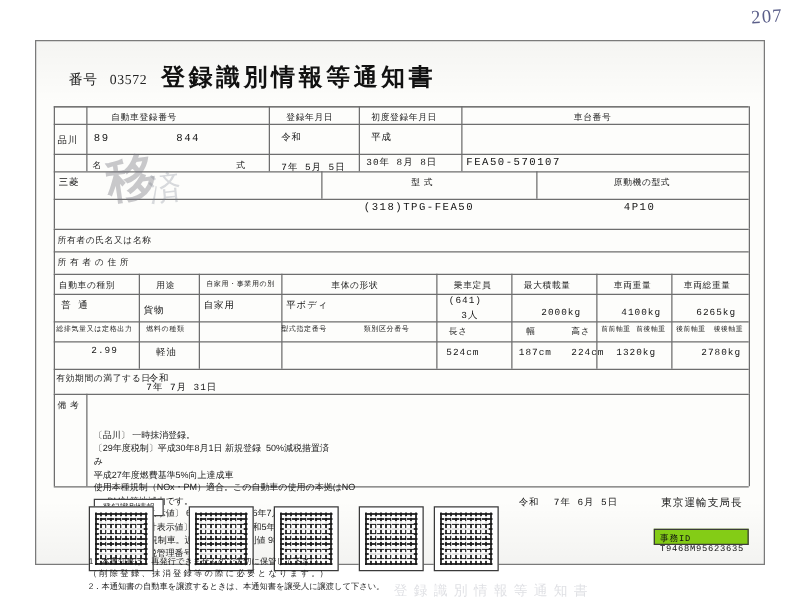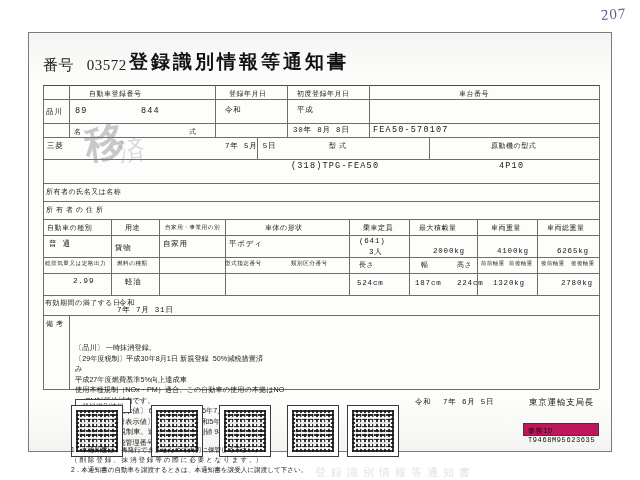--- a/index.html
+++ b/index.html
@@ -49,23 +49,23 @@
   
   .hdr {
     position: absolute;
     left: 14px;
     top: 16px;
     width: 556px;
     height: 34px;
   }
   .hdr .num {
     position: absolute;
-    left: 0;
+    left: 12px;
     top: 7px;
-    font-size: 15px;
+    font-size: 11px;
     letter-spacing: 0.5px;
     color: #222;
   }
   .hdr .title {
     position: absolute;
     left: 86px;
     top: 0px;
     font-size: 19px;
     letter-spacing: 3px;
     font-weight: bold;
@@ -189,21 +189,21 @@
     font-family: "Liberation Sans", sans-serif;
   }
   .id-box {
     position: absolute;
     border: 1px solid #3b3b3b;
     box-sizing: border-box;
     font-size: 7px;
     padding: 2px 4px;
     color: #111;
     font-family: "Liberation Mono", monospace;
-    background: #be185d;
+    background: #84cc16;
     letter-spacing: 0.6px;
   }
 </style>
 </head>
 <body>
 
 <div id="page">
 
   <div class="corner-num">207</div>
 
@@ -238,21 +238,21 @@
     <div class="lbl" style="left:60px; top:56px;">自動車登録番号</div>
     <div class="lbl" style="left:200px; top:56px;">登録年月日</div>
     <div class="lbl" style="left:268px; top:56px;">初度登録年月日</div>
     <div class="lbl" style="left:430px; top:56px;">車台番号</div>
 
     <div class="val-s" style="left:17px; top:74px;">品川</div>
     <div class="val" style="left:46px; top:73px;text-align:right;">89</div>
     <div class="val" style="left:112px; top:73px;">844</div>
     <div class="val-s" style="left:196px; top:72px;">令和</div>
     <div class="val-s" style="left:268px; top:72px;">平成</div>
-    <div class="val-s" style="left:196px; top:108px;text-align:right;">7年 5月 5日</div>
+    <div class="val-s" style="left:196px; top:96px;text-align:right;">7年 5月 5日</div>
     <div class="val-s" style="left:264px; top:92px;">30年 8月 8日</div>
     <div class="val" style="left:344px; top:92px;">FEA50-570107</div>
     <div class="lbl" style="left:45px; top:94px;">名</div>
     <div class="lbl" style="left:160px; top:94px;">式</div>
 
     <div class="val-s" style="left:18px; top:108px;">三菱</div>
     <div class="lbl" style="left:300px; top:108px;">型 式</div>
     <div class="lbl" style="left:462px; top:108px;">原動機の型式</div>
     <div class="val" style="left:262px; top:128px;">(318)TPG-FEA50</div>
     <div class="val" style="left:470px; top:128px;">4P10</div>

